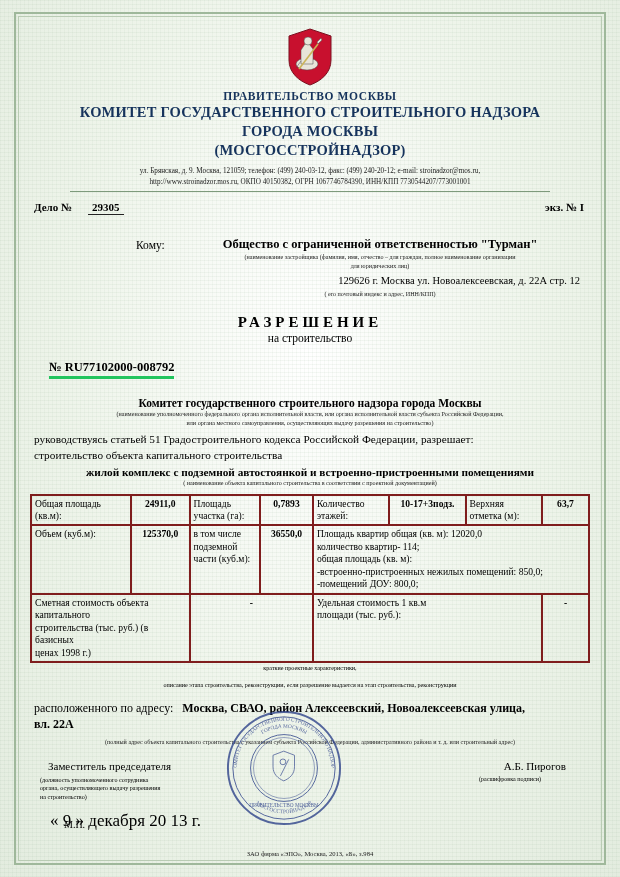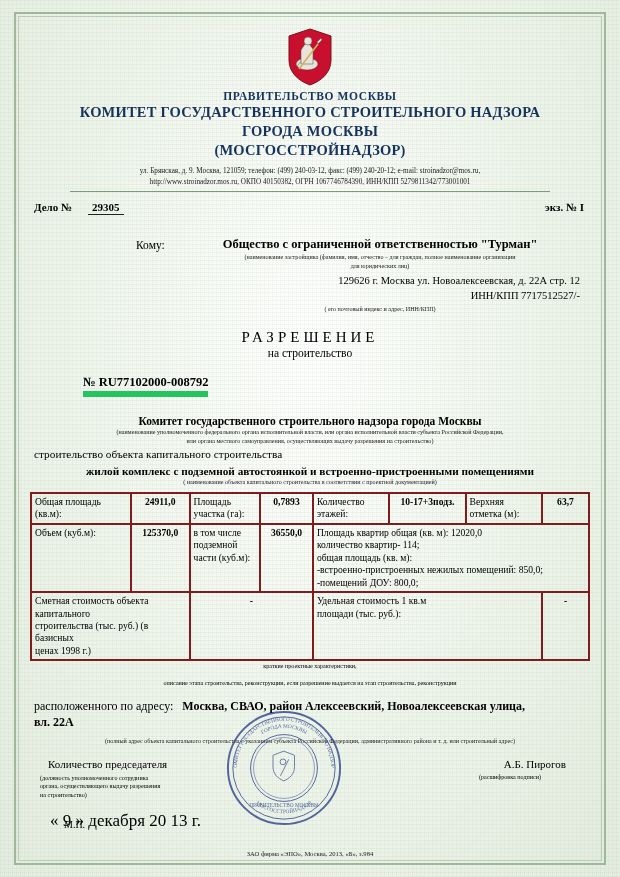--- a/index.html
+++ b/index.html
@@ -116,36 +116,36 @@
     margin-left: 150px;
     text-align: right;
     font-size: 10.5px;
     padding-right: 10px;
     margin-top: 3px;
     line-height: 1.35;
   }
   .title-big {
     text-align: center;
     font-size: 15px;
-    font-weight: normal;
+    font-weight: bold;
     letter-spacing: 4px;
     margin-top: 16px;
   }
   .title-sub {
     text-align: center;
     font-size: 11.5px;
     margin-top: 1px;
   }
   .permit-no {
     margin-top: 16px;
-    margin-left: 53px;
+    margin-left: 19px;
     font-size: 12.5px;
     font-weight: bold;
     display: inline-block;
-    border-bottom: 6px solid #22c55e;
+    border-bottom: 3px solid #22c55e;
     padding-bottom: 1px;
   }
   .org-line {
     text-align: center;
     font-size: 11.5px;
     font-weight: bold;
     margin-top: 18px;
   }
   .body-text {
     font-size: 11.3px;
@@ -268,53 +268,53 @@
       </g>
       <path d="M31 16 L12 41" stroke="#cbb45a" stroke-width="1.6" fill="none"></path>
     </svg>
 
     <div class="gov-line">ПРАВИТЕЛЬСТВО МОСКВЫ</div>
     <div class="committee">КОМИТЕТ ГОСУДАРСТВЕННОГО СТРОИТЕЛЬНОГО НАДЗОРА</div>
     <div class="committee">ГОРОДА МОСКВЫ</div>
     <div class="committee">(МОСГОССТРОЙНАДЗОР)</div>
 
     <div class="addr-line">ул. Брянская, д. 9. Москва, 121059; телефон: (499) 240-03-12, факс: (499) 240-20-12; e-mail: stroinadzor@mos.ru,</div>
-    <div class="addr-line" style="margin-top:0">http://www.stroinadzor.mos.ru, ОКПО 40150382, ОГРН 1067746784390, ИНН/КПП 5279811342/773001001</div>
+    <div class="addr-line" style="margin-top:0">http://www.stroinadzor.mos.ru, ОКПО 40150382, ОГРН 1067746784390, ИНН/КПП 7730544207/773001001</div>
     <hr class="hr-thin">
 
     <div class="row-case">
       <span class="case-label">Дело №</span>
       <span class="case-num">29305</span>
       <span class="copy-num">экз. № I</span>
     </div>
 
     <div class="komu-wrap">
       <span class="komu-label">Кому:</span>
       <div class="komu-value">Общество с ограниченной ответственностью "Турман"</div>
       <div class="caption" style="margin-left:150px;padding-right:10px">(наименование  застройщика (фамилия, имя, отчество – для граждан, полное наименование организации</div>
       <div class="caption" style="margin-left:150px;padding-right:10px">для юридических лиц)</div>
       <div class="komu-sub">129626 г. Москва ул. Новоалексеевская, д. 22А стр. 12</div>
-      <div class="komu-sub" style="margin-top:1px">ИНН/КПП  7717512527/-</div>
       <div class="caption" style="margin-left:150px;padding-right:10px;margin-top:2px">( его почтовый индекс и адрес, ИНН/КПП)</div>
     </div>
 
     <div class="title-big">РАЗРЕШЕНИЕ</div>
     <div class="title-sub">на строительство</div>
 
     <div style="padding-left:0">
       <span class="permit-no">
         <span>№</span>
         <span>RU77102000-008792</span>
       </span>
     </div>
 
     <div class="org-line">Комитет государственного строительного надзора города Москвы</div>
     <div class="caption">(наименование уполномоченного федерального органа исполнительной власти, или органа исполнительной власти субъекта Российской Федерации,</div>
     <div class="caption">или органа местного самоуправления, осуществляющих выдачу разрешения на строительство)</div>
 
+    <div class="body-text">руководствуясь  статьей 51  Градостроительного  кодекса  Российской  Федерации,  разрешает:</div>
     <div class="body-text" style="margin-top:1px;text-align:left">строительство  объекта капитального строительства</div>
     <div class="obj-name">жилой комплекс с подземной автостоянкой и встроенно-пристроенными помещениями</div>
     <div class="caption">( наименование объекта капитального строительства в соответствии с проектной документацией)</div>
 
     <table class="specs">
       <tbody>
           <tr>
         <td class="lbl" style="width:17%">
           <span>Общая площадь</span><br>
           <span>(кв.м):</span>
@@ -374,21 +374,21 @@
 
     <div class="addr-block">
       <span>расположенного по адресу:</span>
       <b style="margin-left:6px">Москва, СВАО, район Алексеевский, Новоалексеевская улица,</b><br>
       <b>вл. 22А</b>
     </div>
     <div class="caption" style="margin-top:6px">(полный адрес объекта капитального строительства с указанием субъекта Российской Федерации, административного района и т. д. или строительный адрес)</div>
 
 
     <div class="sig-row">
-      <span class="sig-title">Количество председателя</span>
+      <span class="sig-title">Заместитель председателя</span>
       <span class="sig-name">А.Б. Пирогов</span>
       <span class="sig-caption">
         <span>(должность уполномоченного сотрудника</span><br>
         <span>органа, осуществляющего выдачу разрешения</span><br>
         <span>на строительство)</span>
       </span>
       <span class="sig-caption2">(расшифровка подписи)</span>
     </div>
 
     <svg class="stamp" viewBox="0 0 120 120">

